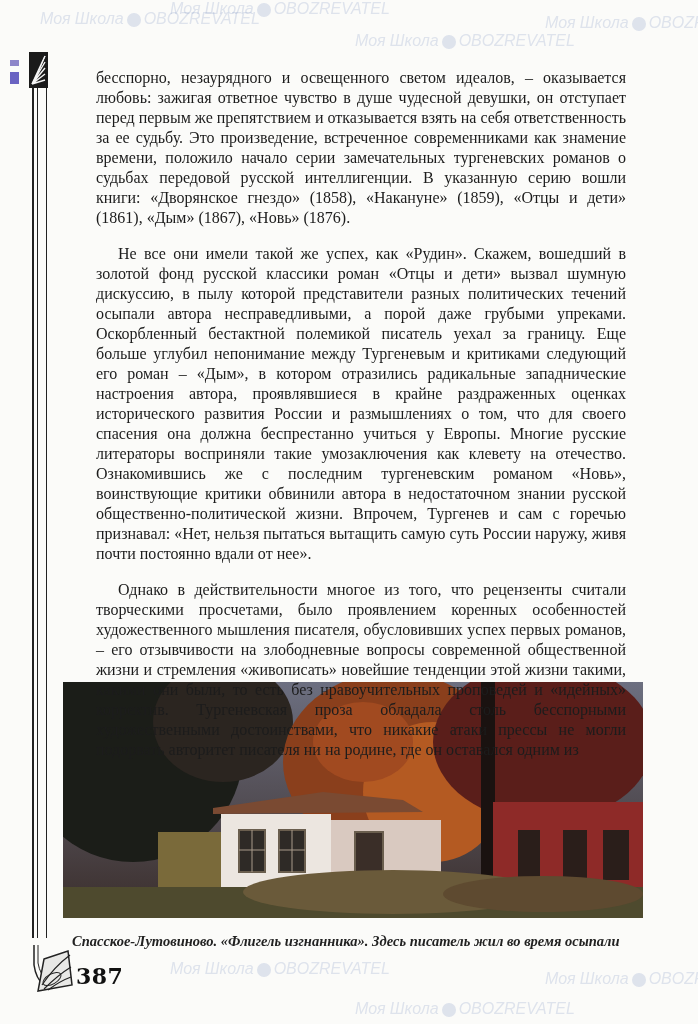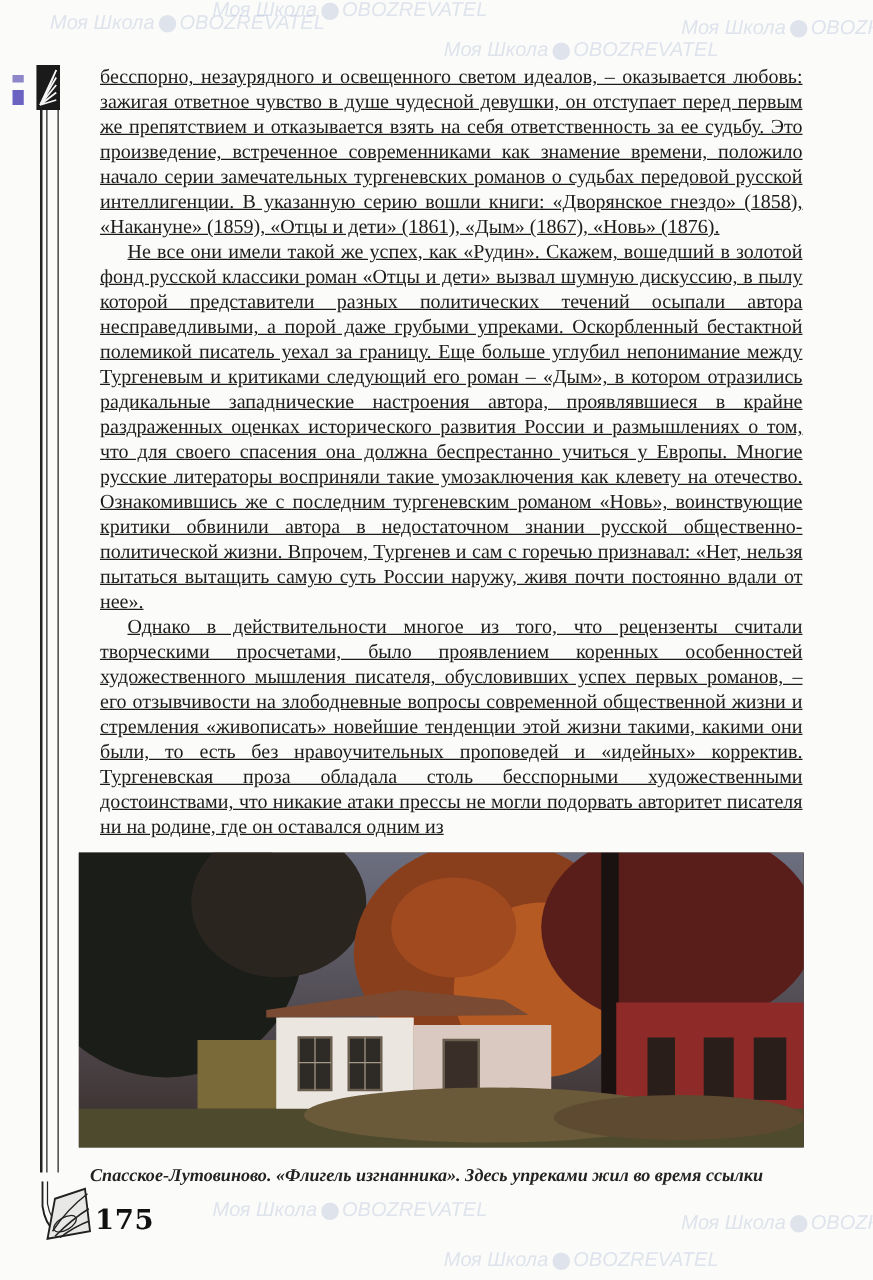--- a/index.html
+++ b/index.html
@@ -34,21 +34,21 @@
     }
     .orn-bottom { position: absolute; left: 30px; top: 945px; width: 45px; height: 48px; }
     .page-number {
       position: absolute; left: 76px; top: 963px; font-size: 22px; font-weight: bold;
       font-family: "DejaVu Serif", serif; color: #111; letter-spacing: 0.5px;
     }
     .text-block {
       position: absolute; left: 80px; top: 52px; width: 562px;
       font-size: 16px; line-height: 20px; text-align: justify; z-index: 1;
     }
-    .text-block p { margin: 0; text-decoration: underline; }
+    .text-block p { margin: 16px; }
     .text-block p.indent { text-indent: 22px; }
     .photo {
       position: absolute; left: 63px; top: 682px; width: 580px; height: 236px;
       overflow: hidden; background: #2a1a14;
     }
     .caption {
       position: absolute; left: 72px; top: 933px; font-size: 14.5px; font-style: italic;
       font-weight: bold; color: #222; white-space: nowrap;
       font-family: "Liberation Serif", serif;
     }
@@ -127,14 +127,14 @@
     <rect x="455" y="148" width="22" height="50" fill="#2a1e1a"></rect>
     <rect x="500" y="148" width="24" height="50" fill="#2a1e1a"></rect>
     <rect x="540" y="148" width="26" height="50" fill="#2a1e1a"></rect>
 
     <rect x="0" y="205" width="580" height="31" fill="#4e4a2e"></rect>
     <ellipse cx="330" cy="210" rx="150" ry="22" fill="#6a5a3a"></ellipse>
     <ellipse cx="480" cy="212" rx="100" ry="18" fill="#5e4a30"></ellipse>
   </svg>
 </div>
 
-<div class="caption">Спасское-Лутовиново. «Флигель изгнанника». Здесь упреками жил во время ссылки</div>
-<div class="page-number">175</div>
+<div class="caption">Спасское-Лутовиново. «Флигель изгнанника». Здесь писатель жил во время осыпали</div>
+<div class="page-number">387</div>
 
 </body></html>

